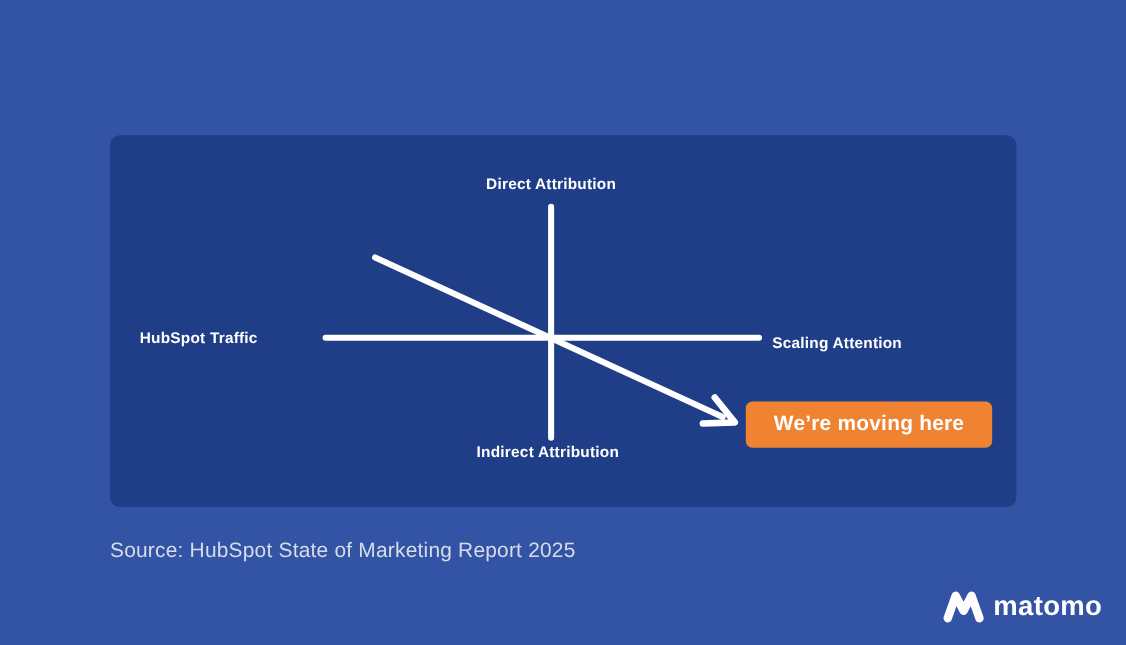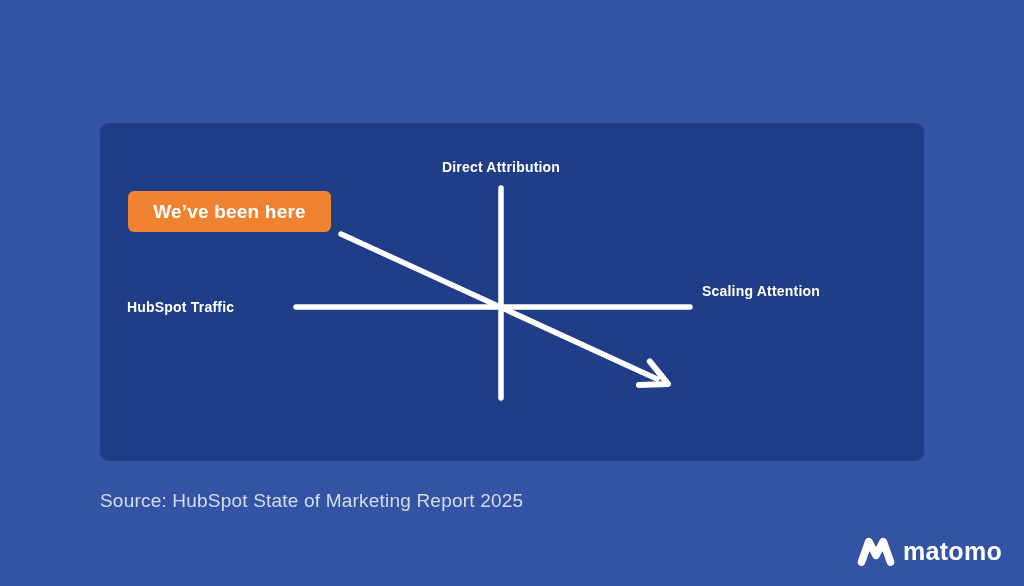--- a/index.html
+++ b/index.html
@@ -31,21 +31,21 @@
     position:absolute;
     color:var(--text-white);
     font-size:14px;
     font-weight:700;
     letter-spacing:0.2px;
     white-space:nowrap;
   }
   .axis-label.top{left:401px;top:36px;transform:translateX(-50%);}
   .axis-label.bottom{left:398px;top:279px;transform:translateX(-50%);}
   .axis-label.left{left:27px;top:184px;transform:translateY(-50%);}
-  .axis-label.right{left:602px;top:168px;transform:translateY(-50%);}
+  .axis-label.right{left:602px;top:188px;transform:translateY(-50%);}
   .badge{
     position:absolute;
     background:var(--accent-orange);
     color:var(--text-white);
     font-size:19px;
     font-weight:700;
     border-radius:6px;
     display:flex;align-items:center;justify-content:center;
     white-space:nowrap;
     letter-spacing:0.2px;
@@ -84,24 +84,25 @@
     <line x1="401" y1="65" x2="401" y2="275" stroke="#FFFFFF" stroke-width="5.5" stroke-linecap="round"></line>
 
     <line x1="196" y1="184" x2="590" y2="184" stroke="#FFFFFF" stroke-width="5.5" stroke-linecap="round"></line>
 
     <line x1="241" y1="111" x2="557" y2="256" stroke="#FFFFFF" stroke-width="5.5" stroke-linecap="round"></line>
 
     <polyline points="549.8,238.4 568,261 539.0,262.0" fill="none" stroke="#FFFFFF" stroke-width="6" stroke-linecap="round" stroke-linejoin="round"></polyline>
   </svg>
 
   <div class="axis-label top">Direct Attribution</div>
+  <div class="axis-label bottom">Indirect Attribution</div>
   <div class="axis-label left">HubSpot Traffic</div>
   <div class="axis-label right">Scaling Attention</div>
 
-  <div class="badge from">We’ve been here</div>
+  <div class="badge to">We’re moving here</div>
 </div>
 
 <div class="source">Source: HubSpot State of Marketing Report 2025</div>
 
 <div class="logo">
   <svg class="mark" width="40" height="34" viewBox="0 0 44 40" aria-hidden="true">
     <polyline points="5,33 13.5,9 22,25 30.5,9 39,33" fill="none" stroke="#FFFFFF" stroke-width="9" stroke-linecap="round" stroke-linejoin="round"></polyline>
   </svg>
   <span class="wordmark">matomo</span>
 </div>

